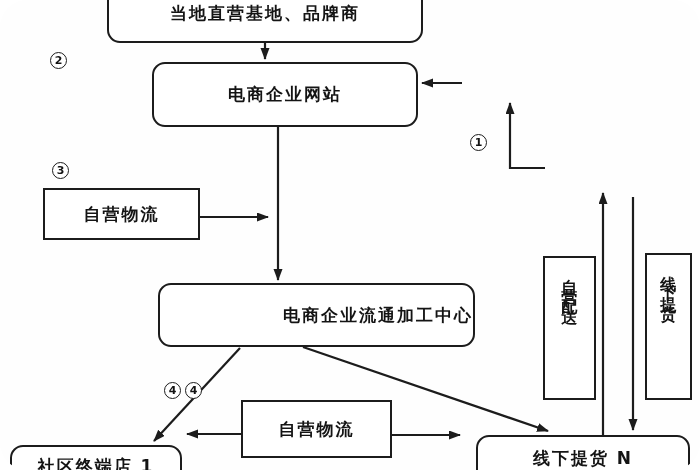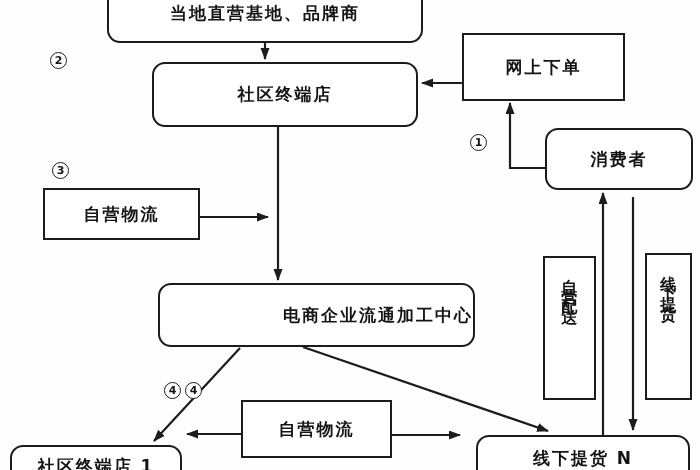--- a/index.html
+++ b/index.html
@@ -1,20 +1,21 @@
 <!DOCTYPE html>
 <html><head>
 <meta charset="utf-8">
 <style>
   html,body{margin:0;padding:0;background:#fff;}
   #stage{
     position:relative;width:700px;height:470px;overflow:hidden;
     background:#fefefe;
     font-family:"DejaVu Sans","Liberation Sans",sans-serif;
     color:#111;
+    border-radius:27px;
   }
   svg.wires{position:absolute;left:0;top:0;width:700px;height:470px;}
   .node{
     position:absolute;box-sizing:border-box;border:2px solid #1c1c1c;
     background:#fff;display:flex;align-items:center;justify-content:center;
     font-size:17px;font-weight:bold;letter-spacing:2px;color:#141414;
     line-height:1.1;
   }
   .rounded{border-radius:13px;}
   .vtext{
@@ -71,30 +72,24 @@
       <path d="M603,435 V193" marker-end="url(#ah)"></path>
       <path d="M633,197 V430" marker-end="url(#ah)"></path>
     </g>
   </svg>
 
   <div class="node rounded topalign" id="n-supplier">
     <span style="margin-top:29px">当地直营基地、品牌商</span>
   </div>
 
   <div class="node rounded" id="n-website">
-    <span>社区终端店</span>
+    <span>电商企业网站</span>
   </div>
 
-  <div class="node" id="n-order">
-    <span>网上下单</span>
-  </div>
 
-  <div class="node rounded" id="n-consumer">
-    <span>消费者</span>
-  </div>
 
   <div class="node" id="n-logi1">
     <span>自营物流</span>
   </div>
 
   <div class="node rounded" id="n-center">
     <span>电商企业流通加工中心</span>
   </div>
 
   <div class="node vtext" id="n-delivery">

